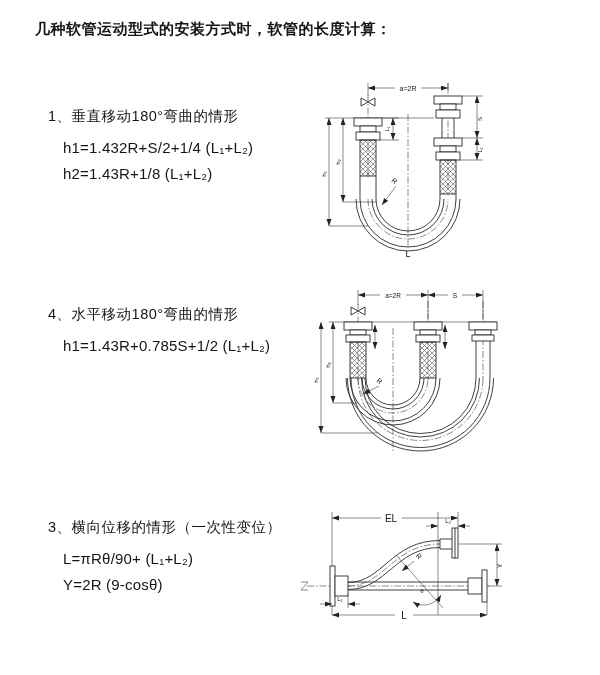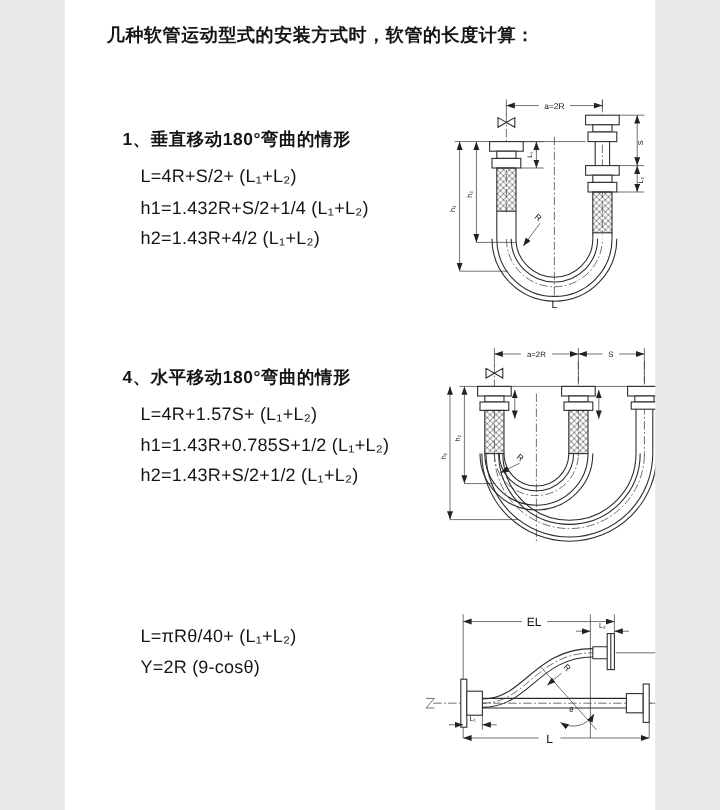--- a/index.html
+++ b/index.html
@@ -1,44 +1,43 @@
 <!DOCTYPE html>
 <html><head>
 <meta charset="utf-8">
 <style>
   html,body{margin:0;padding:0;background:#e8e8e8;}
   .page{
-    position:relative;width:492px;height:675px;background:#ffffff;
+    position:relative;width:600px;height:675px;background:#ffffff;
     font-family:"Liberation Sans","DejaVu Sans",sans-serif;color:#151515;
     overflow:hidden;margin:0 auto;
   }
   .title{position:absolute;left:35px;top:20px;font-size:15px;font-weight:700;letter-spacing:.5px;}
   .sec{position:absolute;left:48px;}
-  .sec .h{font-size:14.5px;font-weight:700;letter-spacing:.5px;margin:0 0 9px 0;}
+  .sec .h{font-size:14.5px;font-weight:400;letter-spacing:.5px;margin:0 0 9px 0;}
   .sec .f{font-size:15px;font-weight:400;letter-spacing:.2px;line-height:25.5px;margin-left:15px;white-space:pre;}
   .dia{position:absolute;}
   svg .st{stroke:#2b2b2b;stroke-width:.9;fill:none;}
   svg .tn{stroke:#3a3a3a;stroke-width:.6;fill:none;}
   svg .dd{stroke-dasharray:7 2 1.5 2;}
   svg .fit{fill:#ffffff;stroke:#2b2b2b;stroke-width:.9;}
   svg .br{stroke:#2b2b2b;stroke-width:.9;}
   svg text{fill:#111;stroke:none;}
 </style>
 </head>
 <body>
 
 <div class="page">
 
   <div class="title">几种软管运动型式的安装方式时，软管的长度计算：</div>
 
   <div class="sec" style="top:107px">
     <div class="h">1、垂直移动180°弯曲的情形</div>
-    <div class="f">L=4R+S/2+ (L₁+L₂)</div>
     <div class="f">h1=1.432R+S/2+1/4 (L₁+L₂)</div>
-    <div class="f">h2=1.43R+4/2 (L₁+L₂)</div>
+    <div class="f">h2=1.43R+1/8 (L₁+L₂)</div>
   </div>
 
   <svg class="dia" style="left:303px;top:74px" width="240" height="188" viewBox="0 0 240 188">
     <defs>
       <marker id="m1e" markerUnits="userSpaceOnUse" markerWidth="8" markerHeight="6" refX="7" refY="2.5" orient="auto">
           <path d="M0,0 L7,2.5 L0,5 Z" fill="#222"></path>
         </marker>
       <marker id="m1s" markerUnits="userSpaceOnUse" markerWidth="8" markerHeight="6" refX="7" refY="2.5" orient="auto-start-reverse">
           <path d="M0,0 L7,2.5 L0,5 Z" fill="#222"></path>
         </marker>
@@ -128,23 +127,21 @@
     <g>
       <line class="tn" x1="93" y1="112" x2="79" y2="131" marker-end="url(#m1e)"></line>
       <text x="90" y="109" font-size="7" text-anchor="middle" transform="rotate(40 90 109)">R</text>
     </g>
 
     <text x="105" y="183" font-size="9" text-anchor="middle">L</text>
   </svg>
 
   <div class="sec" style="top:305px">
     <div class="h">4、水平移动180°弯曲的情形</div>
-    <div class="f">L=4R+1.57S+ (L₁+L₂)</div>
     <div class="f">h1=1.43R+0.785S+1/2 (L₁+L₂)</div>
-    <div class="f">h2=1.43R+S/2+1/2 (L₁+L₂)</div>
   </div>
 
   <svg class="dia" style="left:297px;top:283px" width="300" height="175" viewBox="0 0 300 175">
     <defs>
       <marker id="m2e" markerUnits="userSpaceOnUse" markerWidth="8" markerHeight="6" refX="7" refY="2.5" orient="auto">
           <path d="M0,0 L7,2.5 L0,5 Z" fill="#222"></path>
         </marker>
       <marker id="m2s" markerUnits="userSpaceOnUse" markerWidth="8" markerHeight="6" refX="7" refY="2.5" orient="auto-start-reverse">
           <path d="M0,0 L7,2.5 L0,5 Z" fill="#222"></path>
         </marker>
@@ -229,21 +226,22 @@
       <path class="st" d="M68,95 A55.5,55.5 0 0 0 179,95"></path>
     </g>
 
     <g>
       <line class="tn" x1="82" y1="103" x2="66" y2="111" marker-end="url(#m2e)"></line>
       <text x="81" y="100" font-size="7" text-anchor="middle" transform="rotate(40 81 100)">R</text>
     </g>
   </svg>
 
   <div class="sec" style="top:518px">
-    <div class="f">L=πRθ/40+ (L₁+L₂)</div>
+    <div class="h">3、横向位移的情形（一次性变位）</div>
+    <div class="f">L=πRθ/90+ (L₁+L₂)</div>
     <div class="f">Y=2R (9-cosθ)</div>
   </div>
 
   <svg class="dia" style="left:295px;top:498px" width="230" height="135" viewBox="0 0 230 135">
     <defs>
       <marker id="m3e" markerUnits="userSpaceOnUse" markerWidth="8" markerHeight="6" refX="7" refY="2.5" orient="auto">
           <path d="M0,0 L7,2.5 L0,5 Z" fill="#222"></path>
         </marker>
       <marker id="m3s" markerUnits="userSpaceOnUse" markerWidth="8" markerHeight="6" refX="7" refY="2.5" orient="auto-start-reverse">
           <path d="M0,0 L7,2.5 L0,5 Z" fill="#222"></path>

